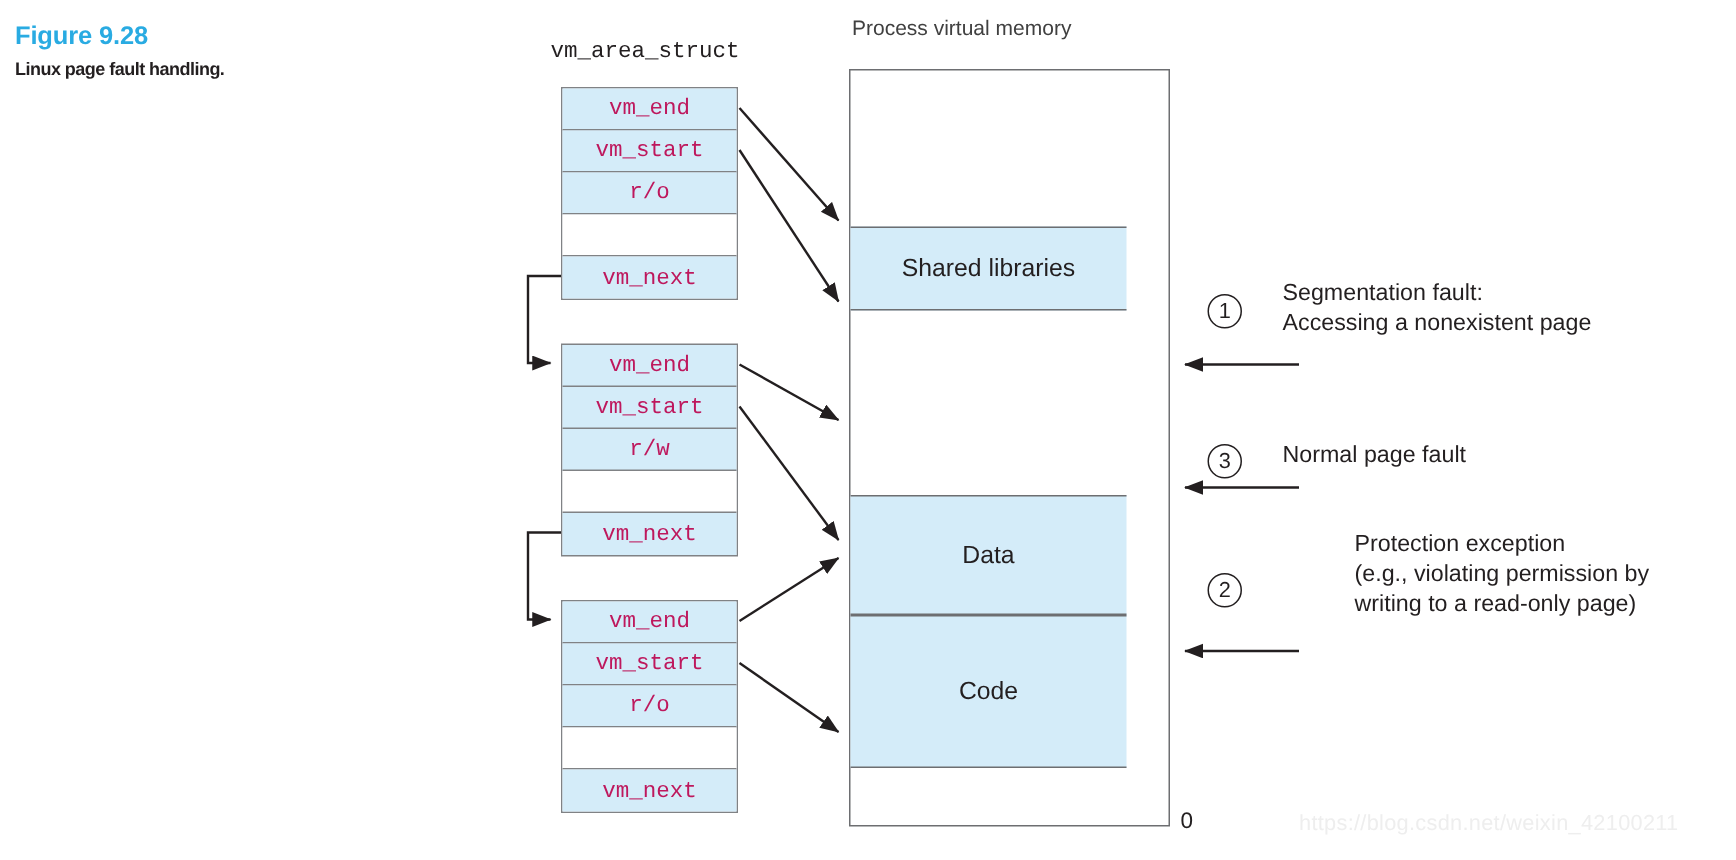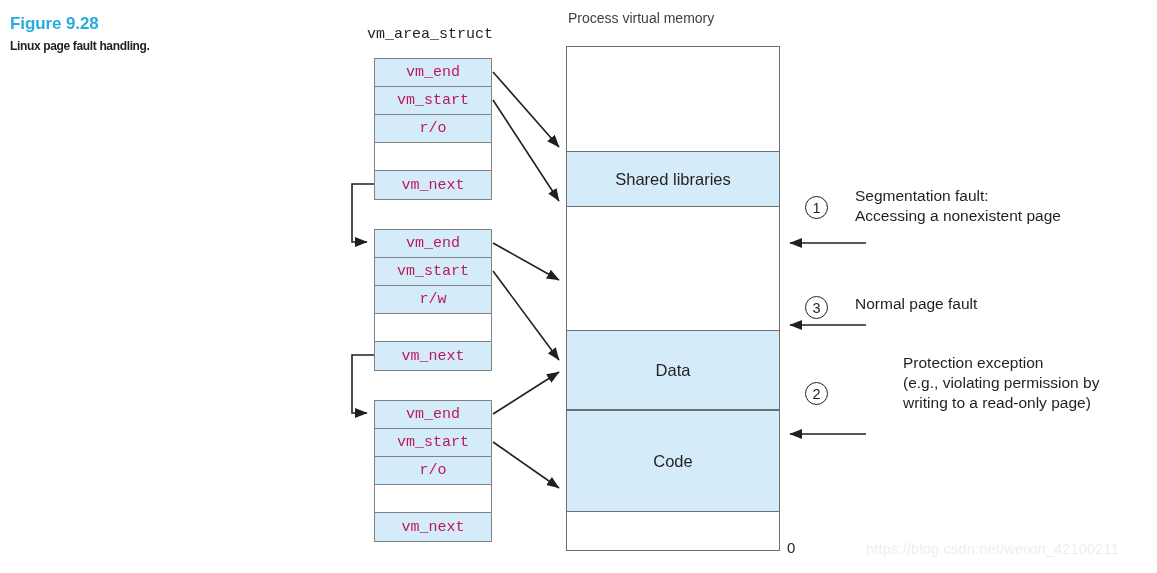--- a/index.html
+++ b/index.html
@@ -87,21 +87,21 @@
     top: 46px;
     width: 214px;
     height: 505px;
     border: 1px solid #6d6e71;
     box-sizing: border-box;
     background: #ffffff;
   }
   .seg {
     position: absolute;
     left: 0;
-    width: 212px;
+    width: 184px;
     box-sizing: border-box;
     display: flex;
     align-items: center;
     justify-content: center;
     font-size: 16.5px;
     color: #231f20;
   }
   .seg.fill {
     background: #d4ecf9;
     border-top: 1px solid #6d6e71;

